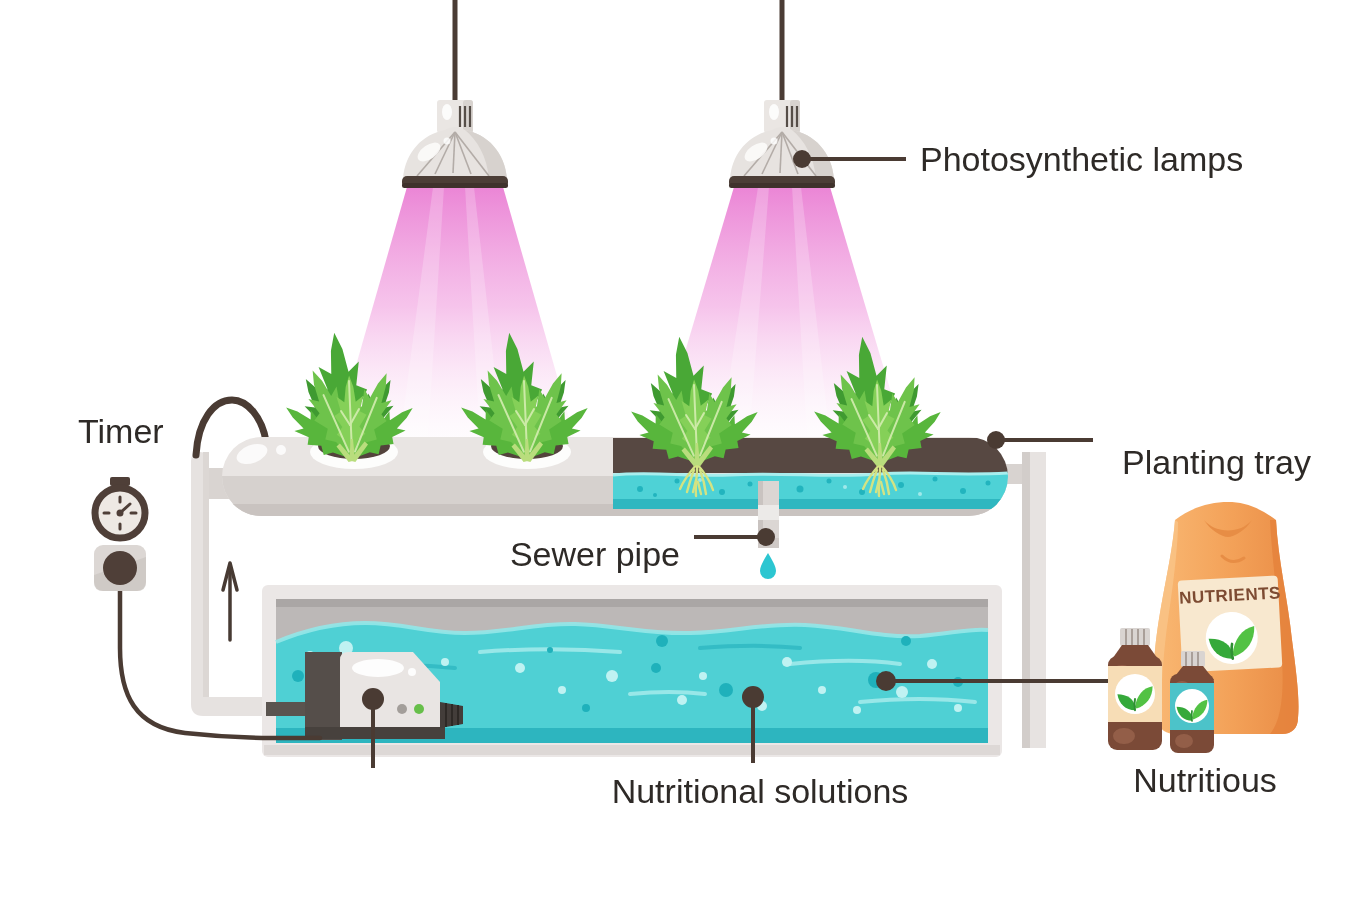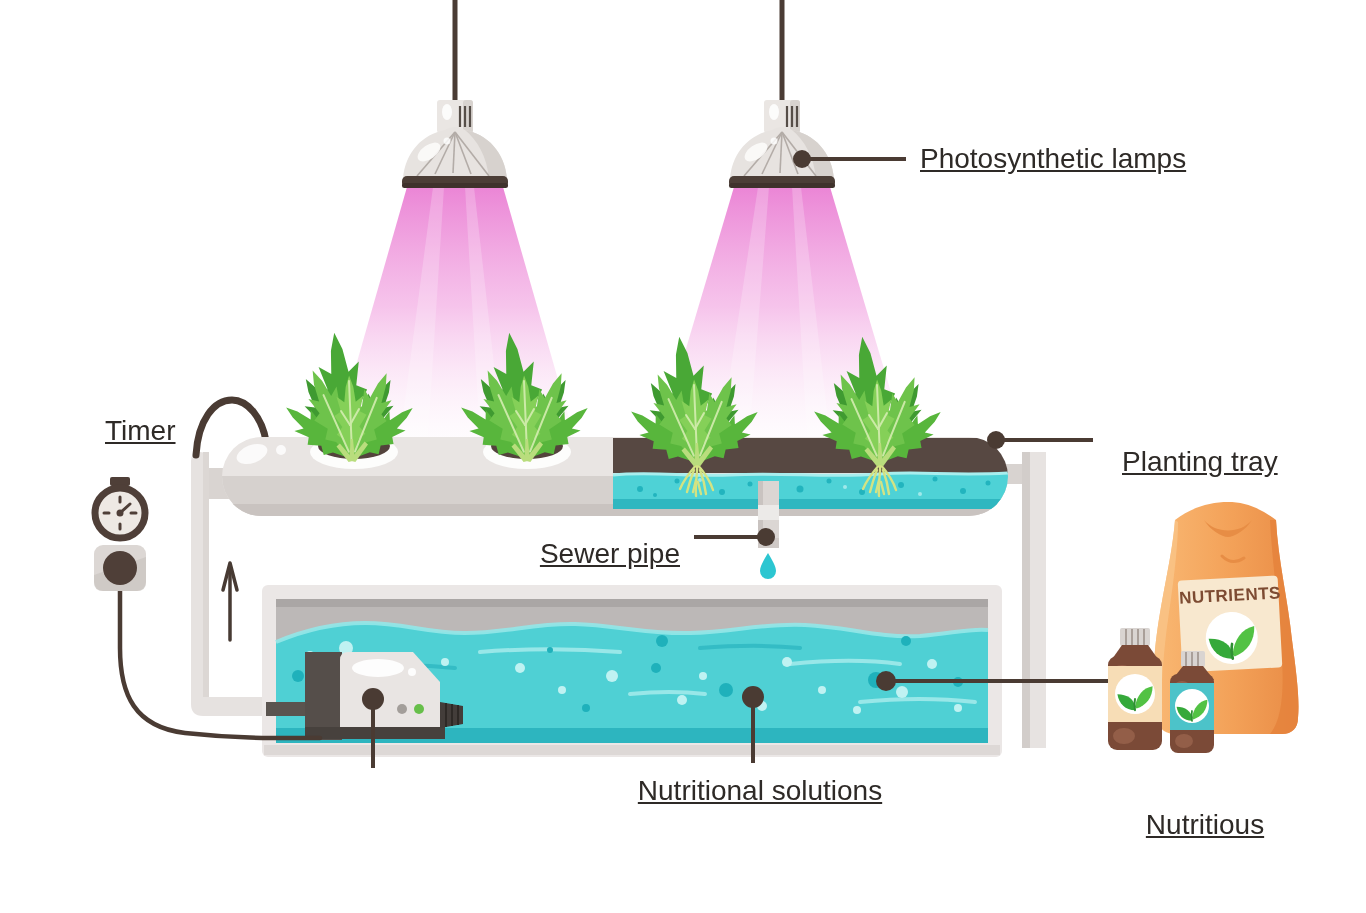--- a/index.html
+++ b/index.html
@@ -1,19 +1,19 @@
 <!DOCTYPE html>
 <html><head>
 <meta charset="utf-8">
 <style>
   html,body{margin:0;padding:0;background:#ffffff;}
   #stage{position:relative;width:1366px;height:913px;background:#ffffff;overflow:hidden;
          font-family:"Liberation Sans", sans-serif;}
   #scene{position:absolute;left:0;top:0;}
-  .label{position:absolute;font-size:28px;color:#2e2a27;white-space:nowrap;line-height:34px;text-decoration:underline;}
+  .label{position:absolute;font-size:34px;color:#2e2a27;white-space:nowrap;line-height:34px;}
   .label.centered{transform:translateX(-50%);}
   .label.right{text-align:right;}
   #bag-text{position:absolute;left:1178px;top:586px;width:104px;text-align:center;
             font-size:17px;font-weight:bold;color:#7d4b32;letter-spacing:.5px;
             transform:rotate(-3deg);}
 </style>
 </head>
 <body>
 
 <div id="stage">
@@ -344,20 +344,20 @@
     <rect x="1170" y="674" width="44" height="79" rx="8" fill="#7b4a37"></rect>
     <ellipse cx="1182" cy="687" rx="8" ry="6" fill="#96604a" opacity="0.9"></ellipse>
     <ellipse cx="1184" cy="741" rx="9" ry="7" fill="#96604a" opacity="0.9"></ellipse>
     <rect x="1170" y="683" width="44" height="47" fill="#4cc3c9"></rect>
     <circle cx="1192" cy="706" r="17" fill="#ffffff"></circle>
     <use href="#sproutG" transform="translate(1192,711) scale(0.7)"></use>
   </g>
 </svg>
 
 <div class="label" style="left:920px;top:142px;">Photosynthetic lamps</div>
-<div class="label" style="left:78px;top:414px;margin-left:27px;">Timer</div>
+<div class="label" style="left:78px;top:414px;">Timer</div>
 <div class="label" style="left:1107px;top:445px;margin-left:15px;">Planting tray</div>
 <div class="label right" style="right:686px;top:517px;margin-top:20px;">Sewer pipe</div>
 <div class="label centered" style="left:760px;top:774px;">Nutritional solutions</div>
-<div class="label centered" style="left:1205px;top:808px;">Nutritious</div>
+<div class="label centered" style="left:1205px;top:763px;">Nutritious</div>
 <div id="bag-text">NUTRIENTS</div>
 
 </div>
 
 </body></html>

